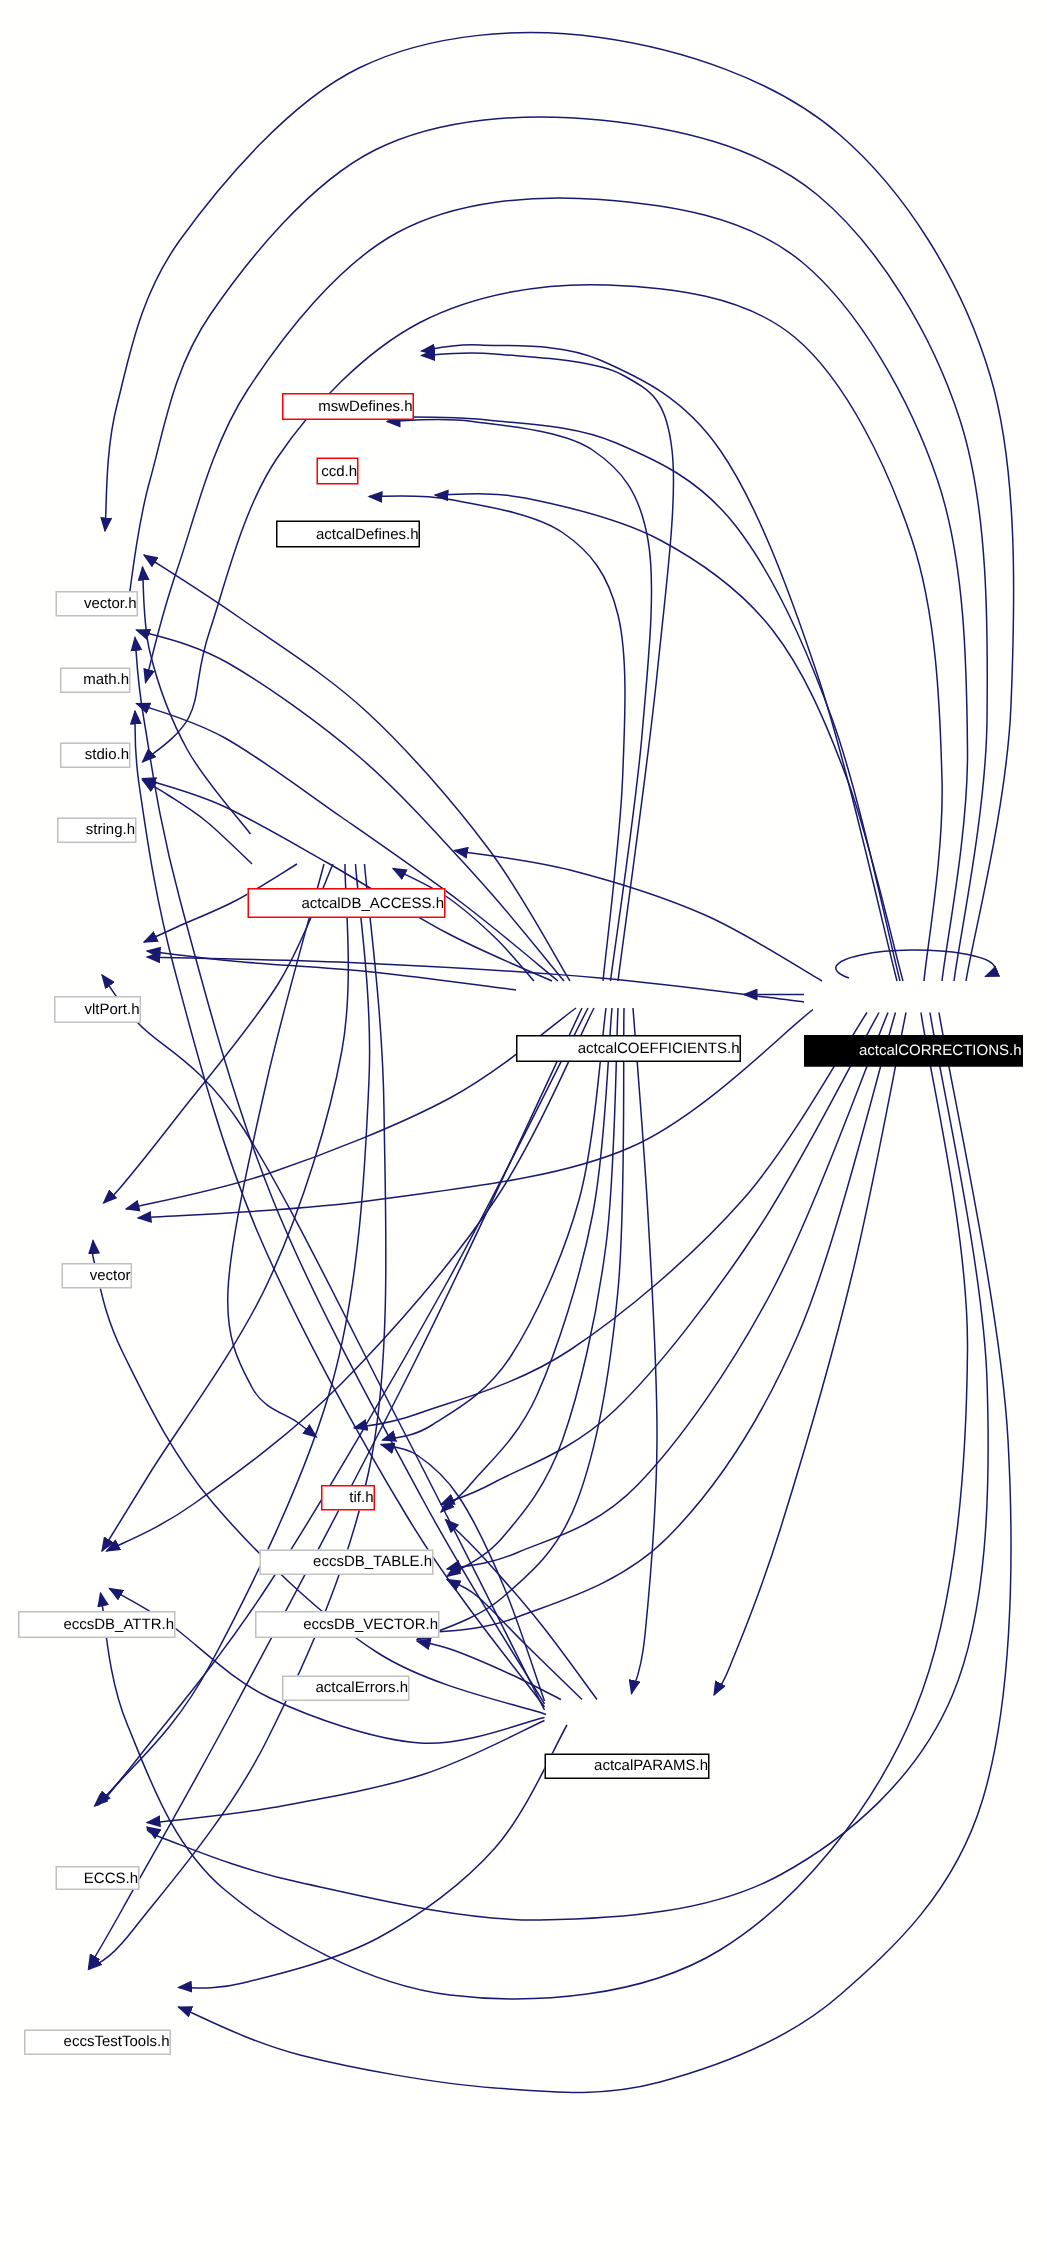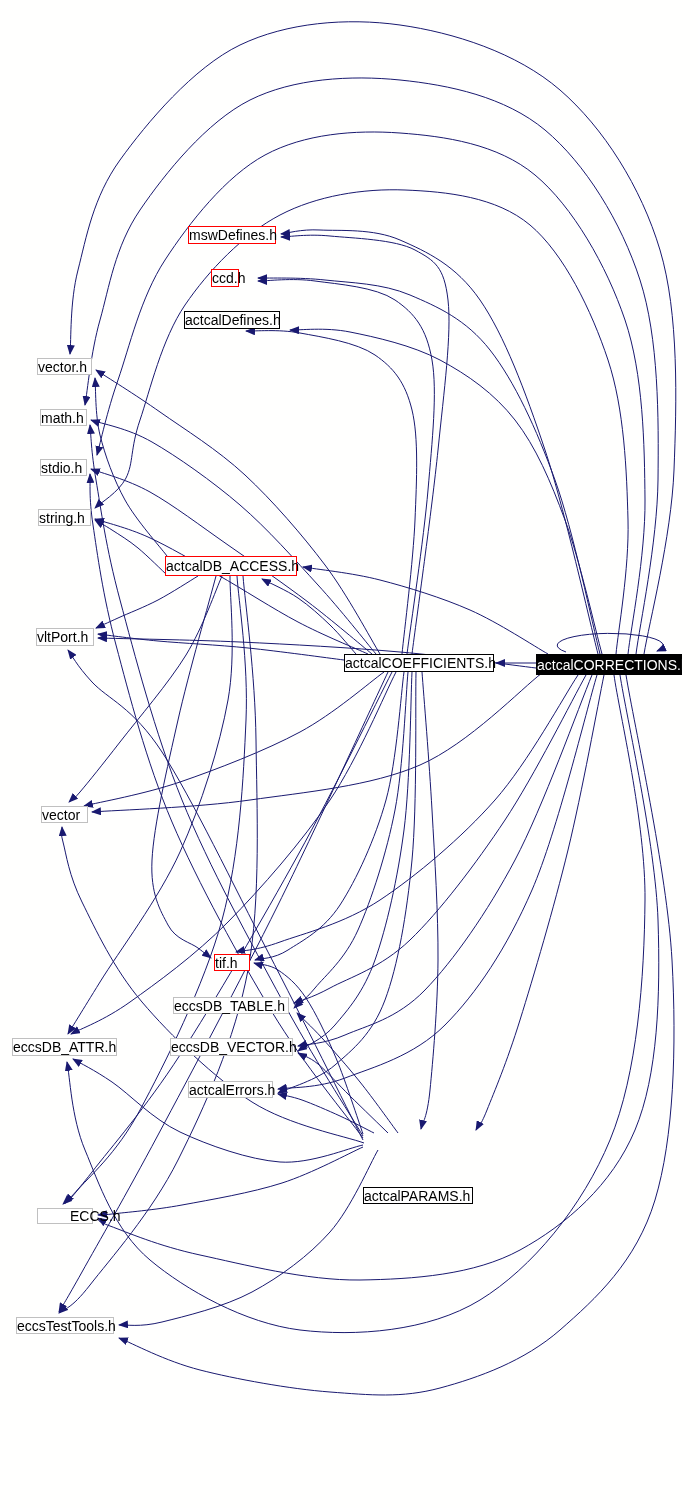--- a/index.html
+++ b/index.html
@@ -1,22 +1,22 @@
 <!DOCTYPE html>
 <html><head>
 <meta charset="utf-8">
 <style>
   html,body{margin:0;padding:0;background:#fffffe;}
   #stage{position:relative;width:698px;height:1508px;background:#fffffe;overflow:hidden;
          font-family:"Liberation Sans","DejaVu Sans",sans-serif;}
   #edges{position:absolute;left:0;top:0;z-index:1;}
   #nodes{position:absolute;left:0;top:0;width:698px;height:1508px;z-index:2;pointer-events:none;}
   .gnode{position:absolute;box-sizing:border-box;background:#ffffff;border:1px solid #c0c0c0;
-         display:flex;align-items:center;justify-content:flex-start;font-size:14px;color:#000000;
-         white-space:nowrap;pointer-events:auto;}
+         display:flex;align-items:center;justify-content:flex-end;font-size:10px;color:#000000;
+         white-space:nowrap;pointer-events:auto;margin-top:36px;}
   .gnode.linked{border-color:#000000;}
   .gnode.red{border-color:#ff0000;}
   .gnode.current{border-color:#000000;background:#000000;color:#ffffff;}
   .edge{fill:none;stroke-width:1px;}
 </style>
 </head>
 <body>
 
 <div id="stage">
   <svg id="edges" width="698" height="1508" viewBox="0 0 698 1508" xmlns="http://www.w3.org/2000/svg">
@@ -130,21 +130,21 @@
       </div>
       <div class="gnode plain" style="left: 12px; top: 1038px; width: 105px; height: 18px;">
         <span>eccsDB_ATTR.h</span>
       </div>
       <div class="gnode plain" style="left: 170px; top: 1038px; width: 123px; height: 18px;">
         <span>eccsDB_VECTOR.h</span>
       </div>
       <div class="gnode plain" style="left: 188px; top: 1081px; width: 85px; height: 17px;">
         <span>actcalErrors.h</span>
       </div>
-      <div class="gnode linked" style="left: 363px; top: 1187px; width: 110px; height: 17px;">
+      <div class="gnode linked" style="left: 363px; top: 1133px; width: 110px; height: 17px;">
         <span>actcalPARAMS.h</span>
       </div>
       <div class="gnode plain" style="left: 37px; top: 1208px; width: 56px; height: 16px; padding-left: 32px;">
         <span>ECCS.h</span>
       </div>
       <div class="gnode plain" style="left: 16px; top: 1317px; width: 98px; height: 17px;">
         <span>eccsTestTools.h</span>
       </div>
     </div>
 </div>

